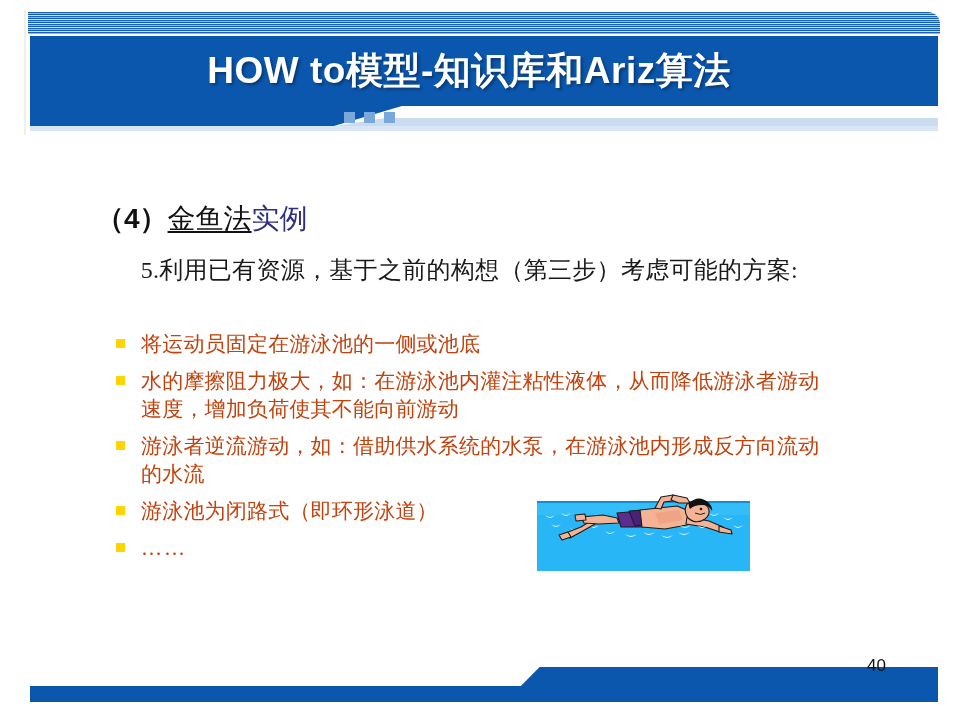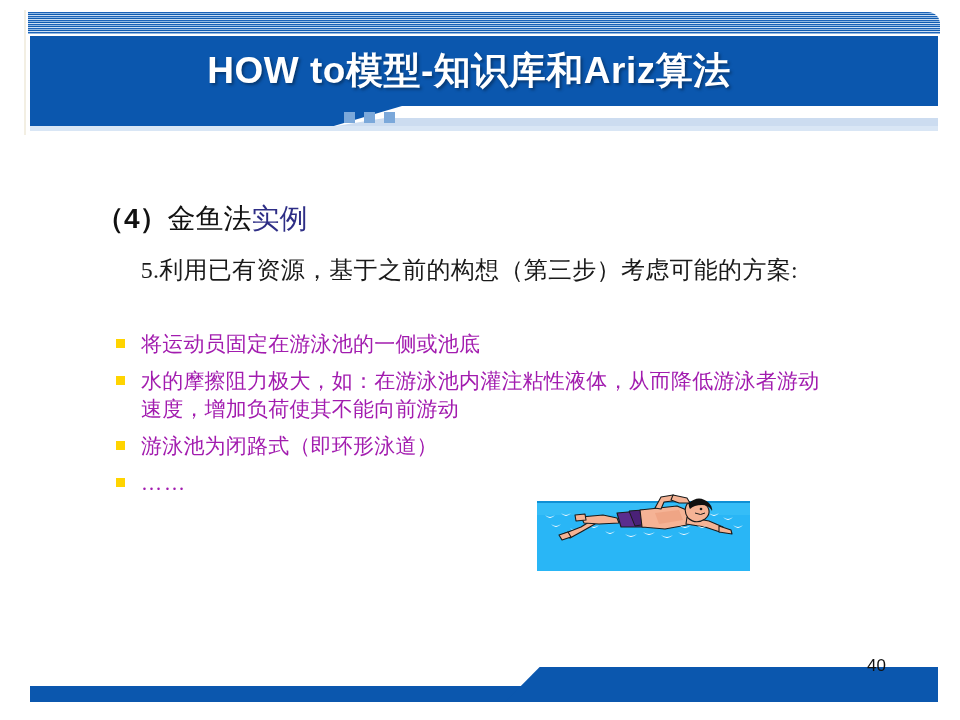--- a/index.html
+++ b/index.html
@@ -149,20 +149,21 @@
     font-family: "Liberation Serif", "DejaVu Serif", serif;
     font-size: 28px;
     color: #111111;
     white-space: nowrap;
   }
   .heading-sub .num {
     font-family: "Liberation Sans", "DejaVu Sans", sans-serif;
     font-weight: bold;
   }
   .heading-sub .underlined {
+    text-decoration: underline;
     text-underline-offset: 3px;
     text-align: right;
   }
   .heading-sub .accent {
     color: #2e2e86;
   }
 
   .step-line {
     position: absolute;
     left: 108px;
@@ -194,21 +195,21 @@
     height: 9px;
     background: #FFD400;
     margin-top: 9px;
     margin-right: 16px;
   }
   .bullet-text {
     flex: 1 1 auto;
     font-family: "Liberation Serif", "DejaVu Serif", serif;
     font-size: 21px;
     line-height: 28px;
-    color: #a21caf;
+    color: #c2410c;
     letter-spacing: 0.2px;
   }
   .bullet-row.narrow .bullet-text { max-width: 420px; }
   .bullet-row.ellipsis .bullet-text {
     font-size: 21px;
     letter-spacing: 2px;
   }
 
   
   .clipart {
@@ -293,20 +294,24 @@
     <div class="bullet-row">
       <div class="bullet-mark"></div>
       <div class="bullet-text">将运动员固定在游泳池的一侧或池底</div>
     </div>
 
     <div class="bullet-row">
       <div class="bullet-mark"></div>
       <div class="bullet-text">水的摩擦阻力极大，如：在游泳池内灌注粘性液体，从而降低游泳者游动速度，增加负荷使其不能向前游动</div>
     </div>
 
+    <div class="bullet-row">
+      <div class="bullet-mark"></div>
+      <div class="bullet-text">游泳者逆流游动，如：借助供水系统的水泵，在游泳池内形成反方向流动的水流</div>
+    </div>
 
     <div class="bullet-row narrow">
       <div class="bullet-mark"></div>
       <div class="bullet-text">游泳池为闭路式（即环形泳道）</div>
     </div>
 
     <div class="bullet-row ellipsis">
       <div class="bullet-mark"></div>
       <div class="bullet-text">……</div>
     </div>

